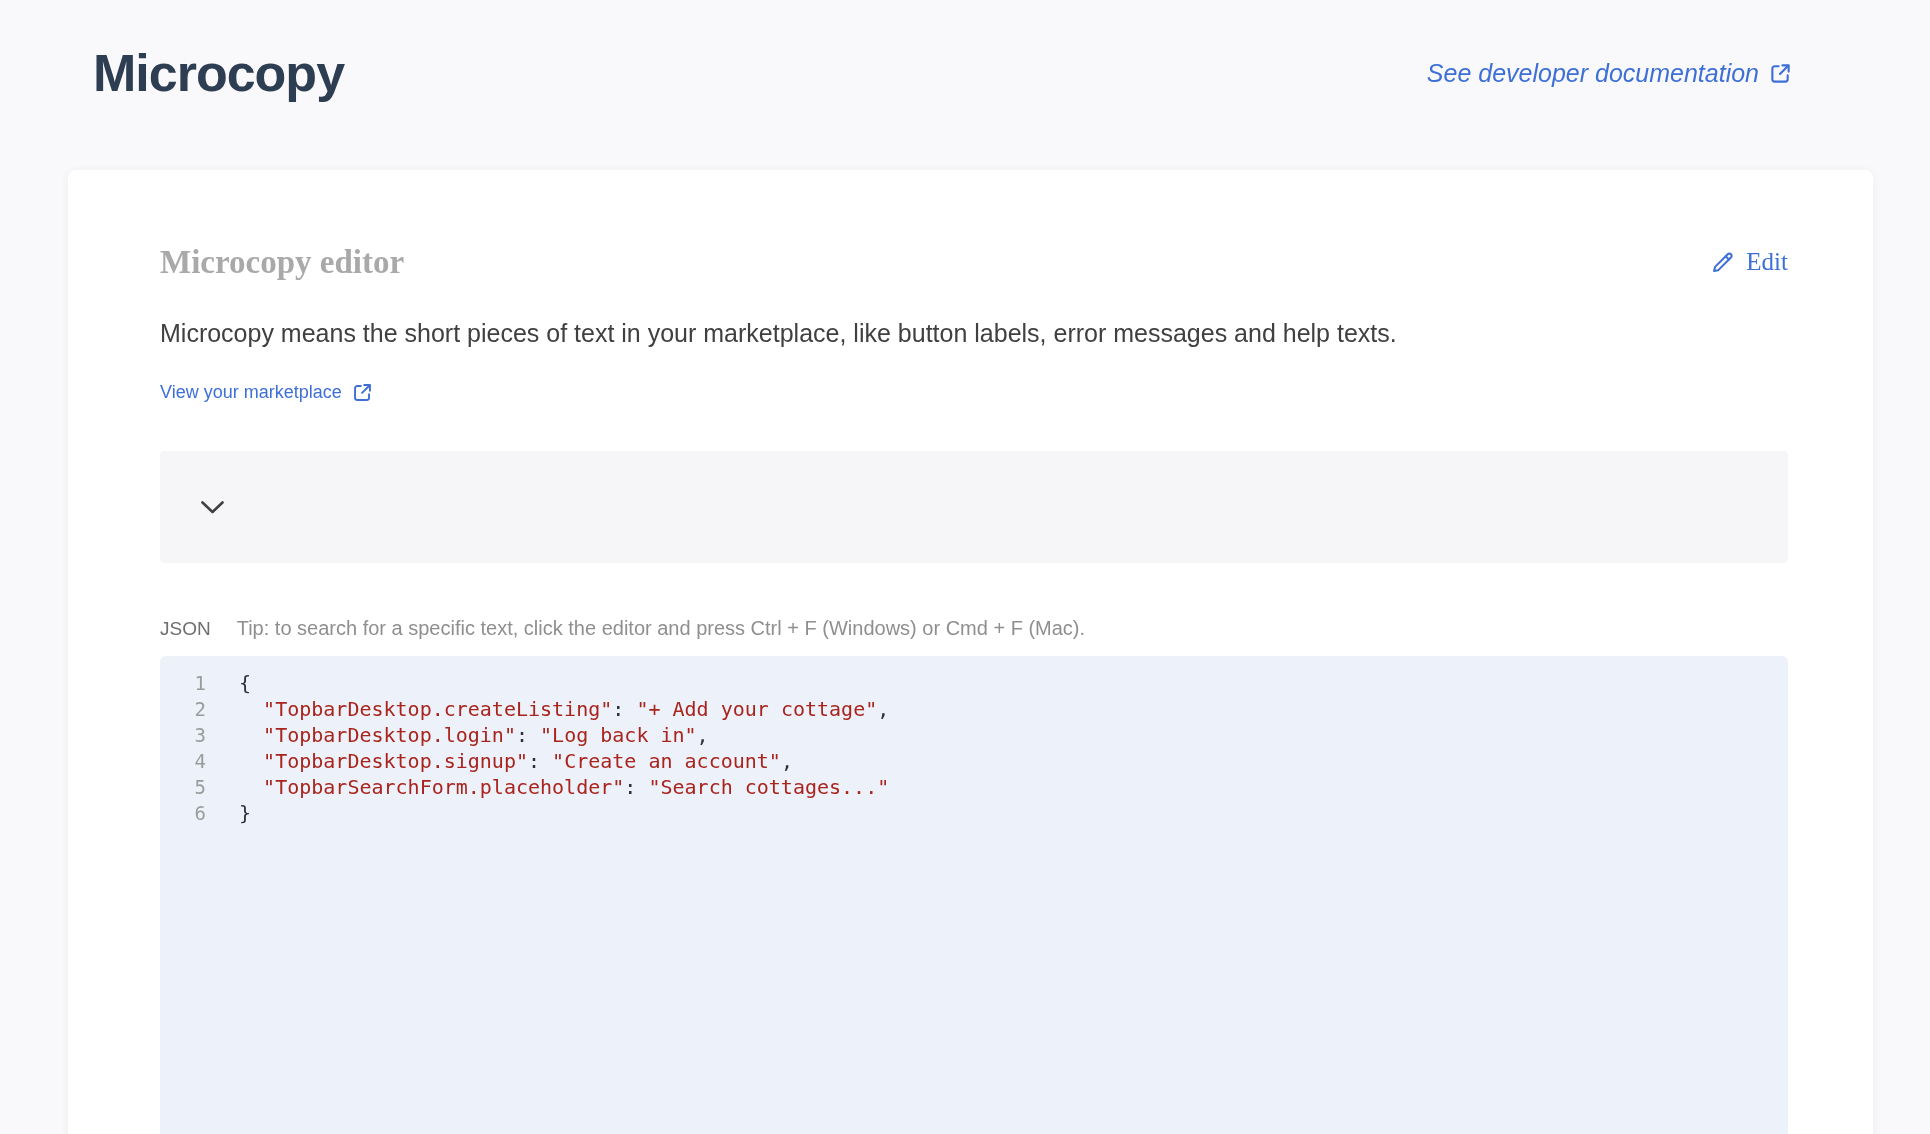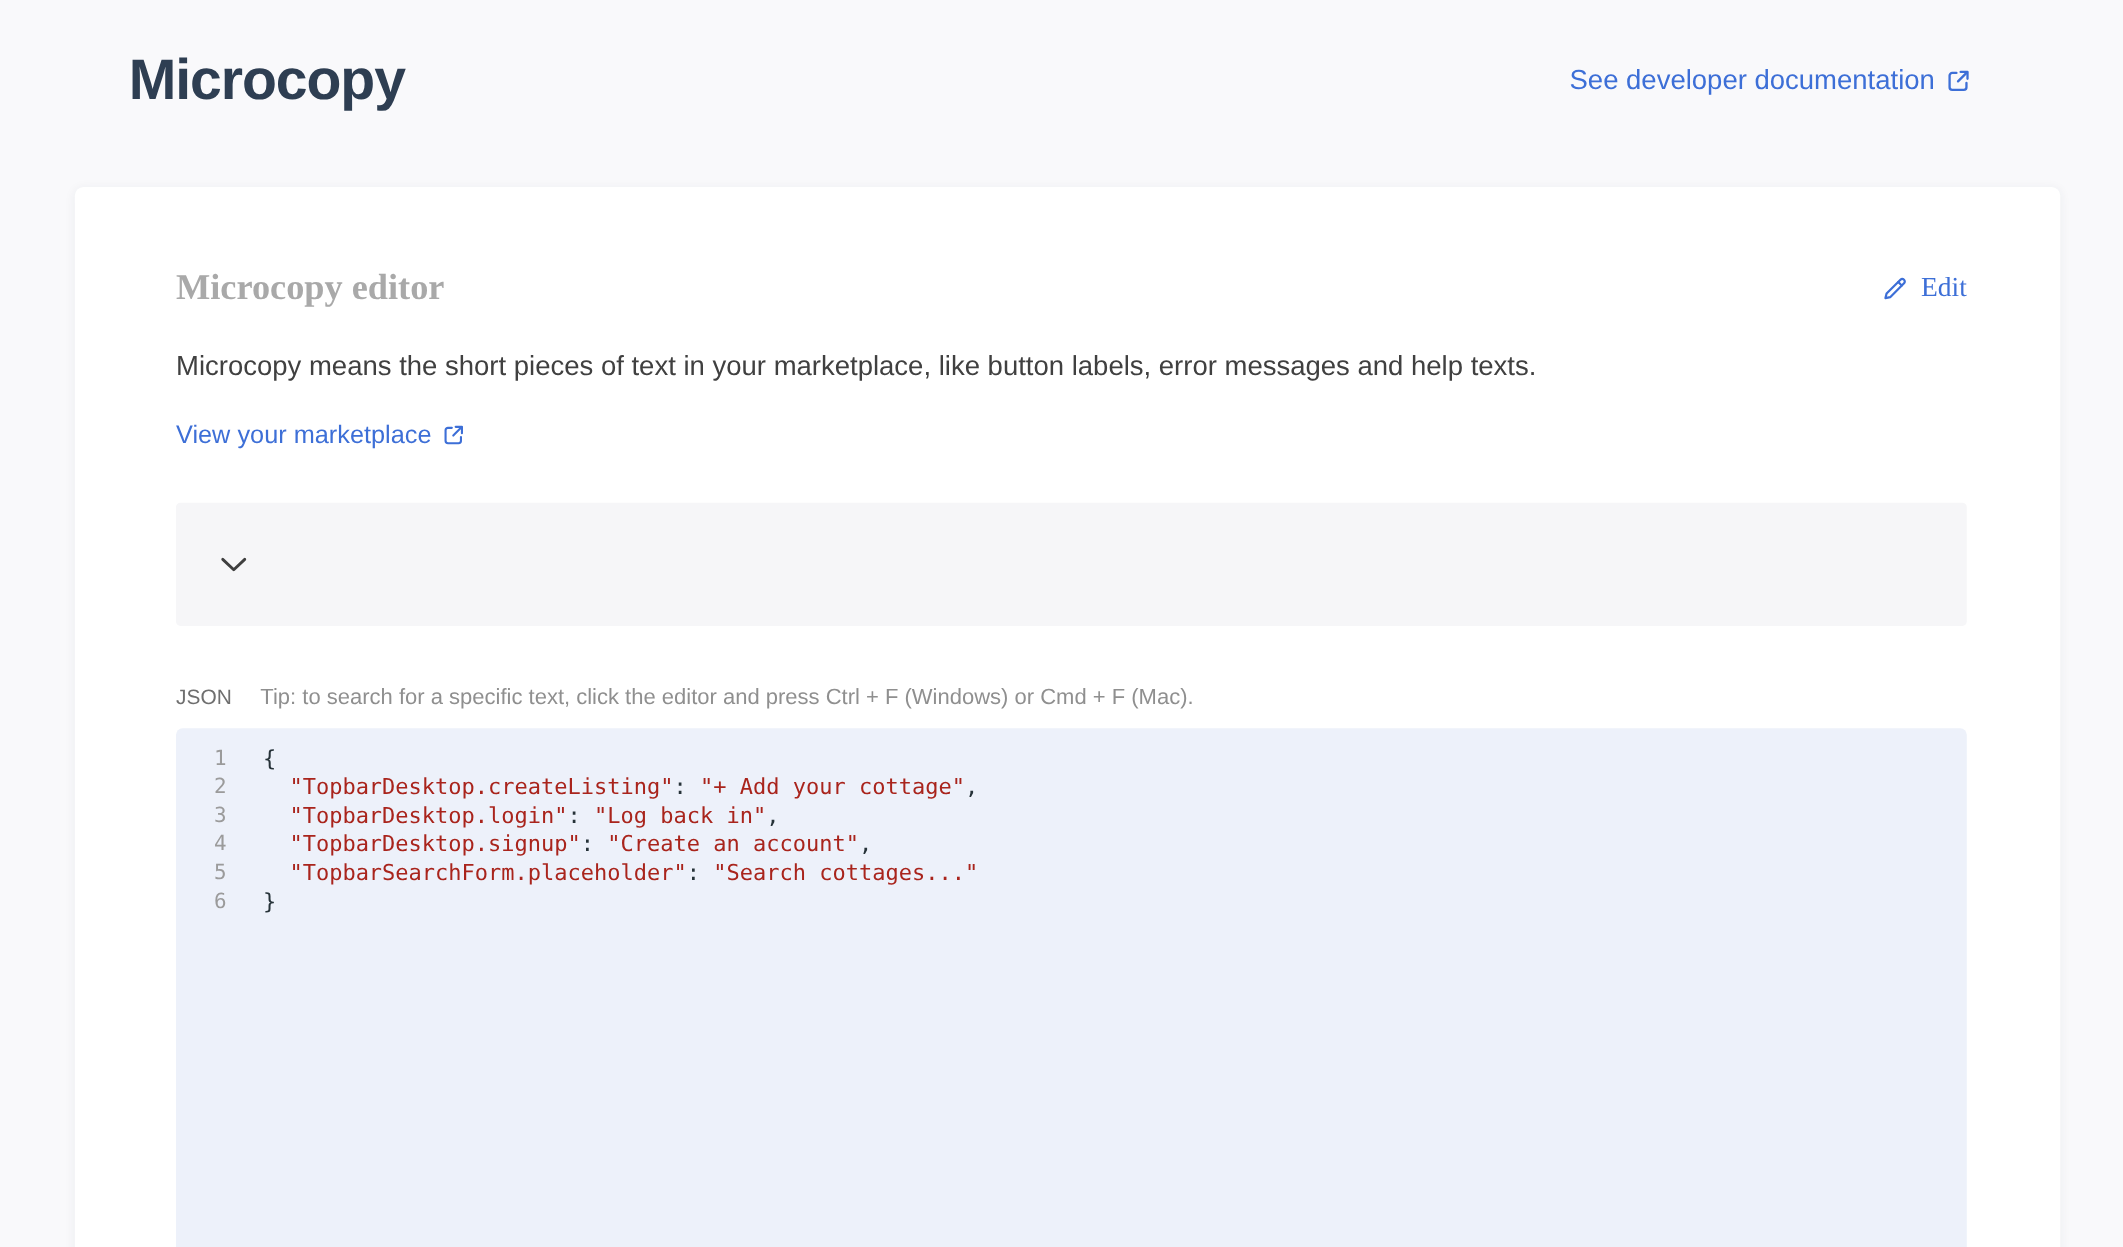--- a/index.html
+++ b/index.html
@@ -6,31 +6,31 @@
   html,body { width:1930px; height:1134px; overflow:hidden; }
   body {
     background:#f9f9fb;
     font-family:"Liberation Sans", sans-serif;
     -webkit-font-smoothing:antialiased;
   }
 
   
   .page-header {
     display:flex; justify-content:space-between; align-items:center;
-    padding:40px 138px 0 117px;
+    padding:40px 138px 0 93px;
   }
   .page-title {
     font-size:52px; line-height:66px; font-weight:700;
     letter-spacing:-1px; color:#2e3e52;
   }
   .link {
     color:#3d6fd7; text-decoration:none; cursor:pointer;
     display:inline-flex; align-items:center; gap:10px;
   }
-  .docs-link { font-size:25px; font-weight:500; }
+  .docs-link { font-size:25px; font-weight:500;font-style:italic; }
   .ext-icon { width:23px; height:23px; flex:none; }
   .ext-icon svg { width:100%; height:100%; display:block; }
 
   
   .card {
     margin:64px 57px 0 68px;
     background:#ffffff;
     border-radius:8px;
     box-shadow:0 1px 10px rgba(40,50,70,0.06);
     padding:72px 85px 80px 92px;
@@ -44,21 +44,21 @@
   .card-heading { font-size:33px; line-height:40px; font-weight:600; color:#a9a9a9; }
   .edit-link { font-size:25px; font-weight:500;text-align:center; }
   .pencil-icon { width:27px; height:27px; }
   .pencil-icon svg { width:100%; height:100%; display:block; }
 
   .body-text {
     font-size:25px; line-height:42px; color:#404040;
     max-width:1310px; margin-bottom:28px;
   }
   .body-text.second { margin-bottom:30px; }
-  .marketplace-link { font-size:23px; font-weight:500; margin-bottom:48px; }
+  .marketplace-link { font-size:18px; font-weight:500; margin-bottom:48px; }
   .marketplace-link .ext-icon { width:21px; height:21px; }
 
   
   .accordion {
     height:112px; background:#f6f6f8; border-radius:4px;
     display:flex; align-items:center; justify-content:space-between;
     padding:0 44px 0 40px; cursor:pointer; margin-bottom:54px;
   }
   .accordion-label { font-size:25px; font-weight:700; color:#2e2e2e; }
   .chevron { width:25px; height:15px; }

